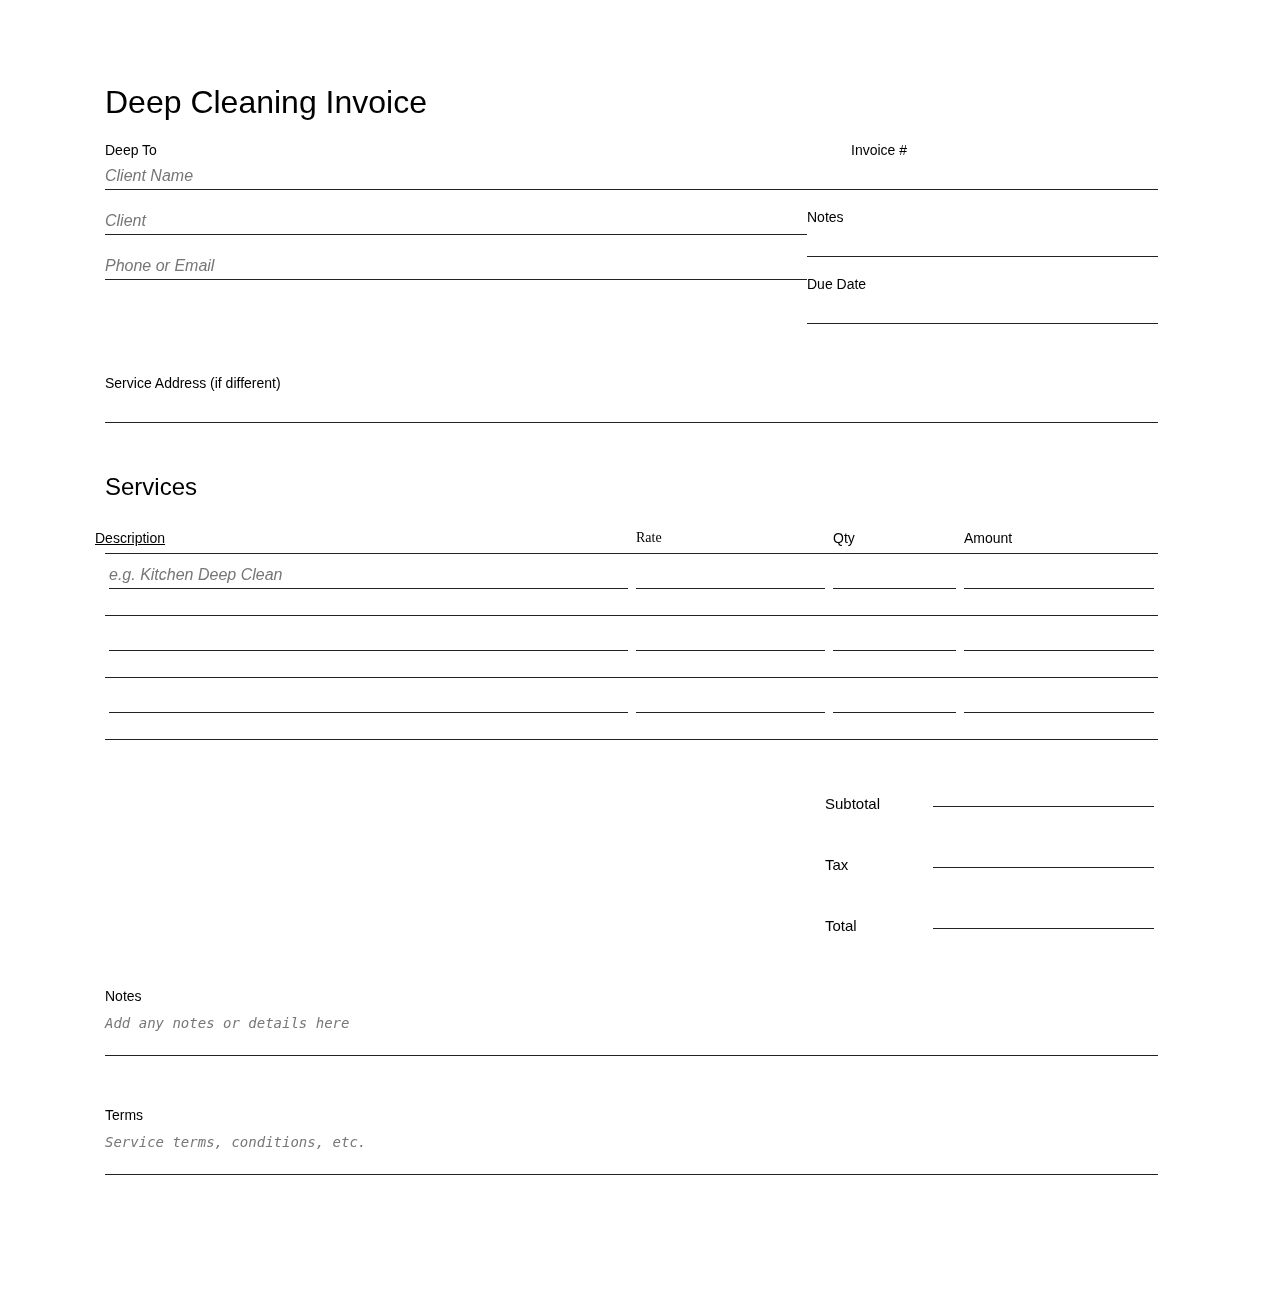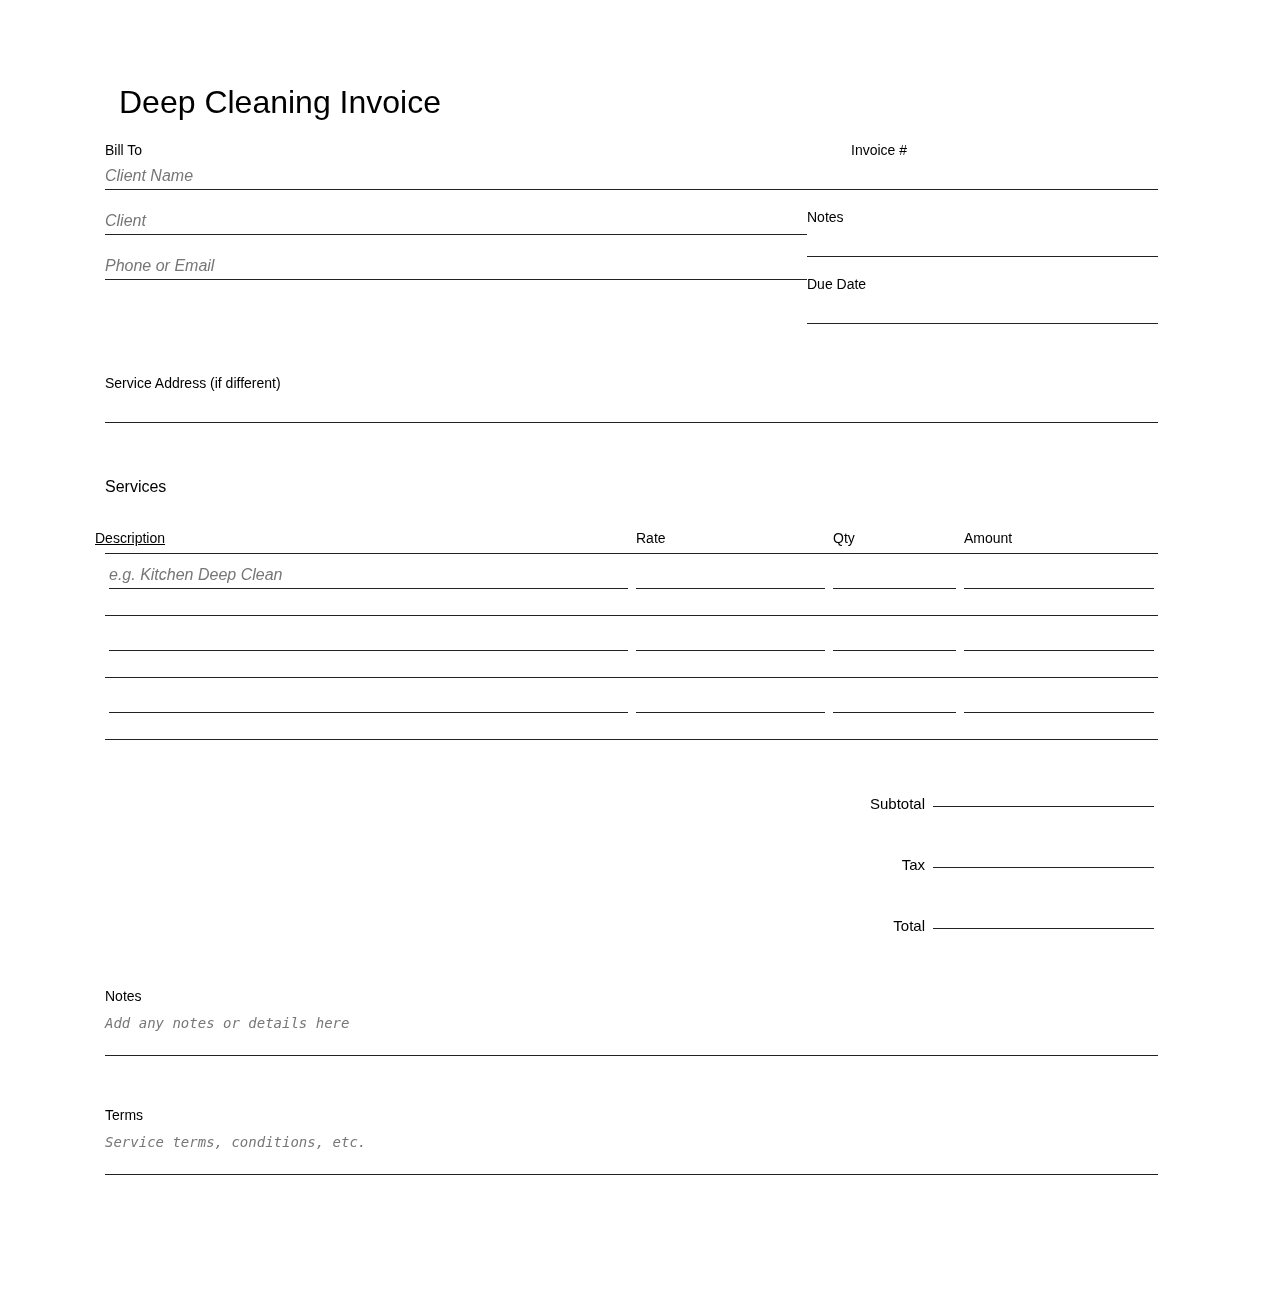--- a/index.html
+++ b/index.html
@@ -1,33 +1,33 @@
 <!DOCTYPE html>
 <html><head>
 <meta charset="utf-8">
 <style>
   * { box-sizing: border-box; margin: 0; padding: 0; }
   html, body { width: 1263px; height: 1309px; background: #ffffff; }
   body { font-family: "Liberation Sans", sans-serif; color: #000; position: relative; }
   .abs { position: absolute; }
-  .title { left: 119px; top: 84px; font-size: 32px; font-weight: normal; line-height: 36px; }
+  .title { left: 105px; top: 84px; font-size: 32px; font-weight: normal; line-height: 36px; }
   .label { font-size: 14px; line-height: 16px; color: #000; }
   .ph { font-size: 16px; line-height: 18px; color: #767676; }
   .line { position: absolute; height: 0; border-top: 1px solid #222; }
-  .h2 { font-size: 16px; line-height: 28px; }
+  .h2 { font-size: 24px; line-height: 28px; }
   .mono { font-family: "DejaVu Sans Mono", "Liberation Mono", monospace; font-size: 14px; color: #777; line-height: 16px; }
   .field { position: absolute; background: transparent; font-style: italic; }
-  .tot-label { font-size: 15px; line-height: 17px; text-align: right; width: 100px; }
+  .tot-label { font-size: 15px; line-height: 17px; text-align: left; width: 100px; }
 </style>
 </head>
 <body>
 
 <h1 class="abs title">Deep Cleaning Invoice</h1>
 
-<div class="abs label" style="left:105px; top:142px;">Bill To</div>
+<div class="abs label" style="left:105px; top:142px;">Deep To</div>
 <div class="field" style="left:105px; top:162px; width:1053px; height:28px;">
   <span class="abs ph" style="left:0; top:5px;">Client Name</span>
 </div>
 <div class="line" style="left:105px; top:189px; width:1053px;"></div>
 
 <div class="field" style="left:105px; top:207px; width:702px; height:28px;">
   <span class="abs ph" style="left:0; top:5px;">Client</span>
 </div>
 <div class="line" style="left:105px; top:234px; width:702px;"></div>
 
@@ -47,21 +47,21 @@
 <div class="field" style="left:807px; top:294px; width:351px; height:29px;"></div>
 <div class="line" style="left:807px; top:323px; width:351px;"></div>
 
 <div class="abs label" style="left:105px; top:375px;">Service Address (if different)</div>
 <div class="field" style="left:105px; top:394px; width:1053px; height:28px;"></div>
 <div class="line" style="left:105px; top:422px; width:1053px;"></div>
 
 <h2 class="abs h2" style="left:105px; top:473px; font-weight:normal;">Services</h2>
 
 <div class="abs label" style="left:95px; top:530px;text-decoration:underline;">Description</div>
-<div class="abs label" style="left:636px; top:530px;">Rate</div>
+<div class="abs label" style="left:636px; top:530px;font-family:Liberation Serif, serif;">Rate</div>
 <div class="abs label" style="left:833px; top:530px;">Qty</div>
 <div class="abs label" style="left:964px; top:530px;">Amount</div>
 <div class="line" style="left:105px; top:553px; width:1053px;"></div>
 
 <div>
   <div class="field" style="left:109px; top:562px; width:519px; height:26px;text-align:center;">
     <span class="abs ph" style="left:0; top:4px;">e.g. Kitchen Deep Clean</span>
   </div>
   <div class="line" style="left:109px; top:588px; width:519px;"></div>
   <div class="field" style="left:636px; top:562px; width:189px; height:26px;"></div>

